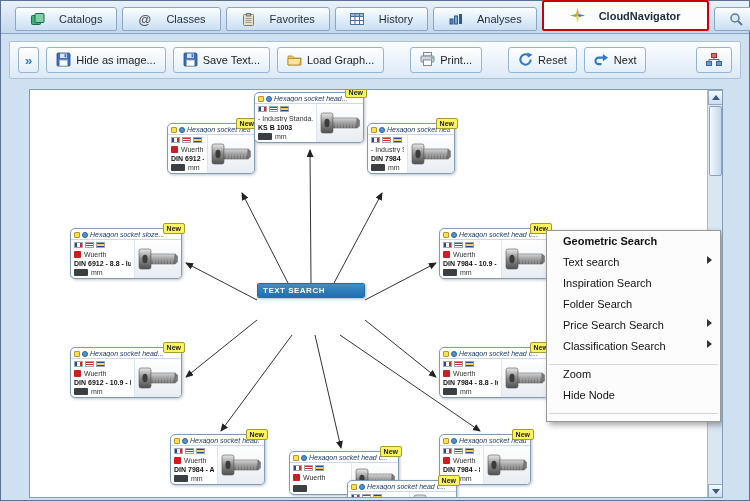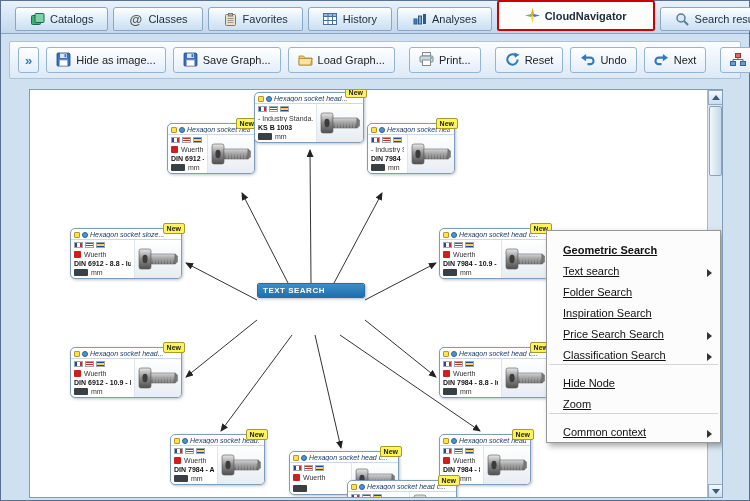--- a/index.html
+++ b/index.html
@@ -11,21 +11,21 @@
   .window { position:relative; width:750px; height:501px; border:1px solid #5a7090; background:#cfe0f1; }
 
   
   .tabbar {
     position:absolute; left:0; top:0; right:0; height:33px;
     background:linear-gradient(180deg,#e9f2fb 0%,#c3d7ec 100%);
     border-bottom:1px solid #8aa4c4;
     display:flex; align-items:flex-end; gap:5px; padding:4px 0 2px 14px;
   }
   .tab {
-    display:flex; align-items:center; gap:5px;
+    display:flex; align-items:center; gap:14px;
     height:24px; padding:0 14px;
     background:linear-gradient(180deg,#fdfefe 0%,#dcebf8 60%,#cbdff2 100%);
     border:1px solid #89a6c6; border-radius:3px 3px 2px 2px;
     font-size:11px; color:#1c2b3a; cursor:default; white-space:nowrap;text-align:center;
   }
   .tab-active {
     background:#fdfdfd; border:2px solid #cc0000; font-weight:bold;
     height:31px; padding:12px 26px;
   }
   .ticon { display:inline-flex; width:15px; height:15px; align-items:center; justify-content:center; }
@@ -110,21 +110,21 @@
     padding:5px 4px 6px; line-height:10px;
   }
 
   
   .ctx-menu {
     position:absolute; left:516px; top:140px; width:175px; z-index:10;
     background:#fcfcfc; border:1px solid #979797;
     box-shadow:3px 3px 6px rgba(0,0,0,.35);
     padding:4px 0; font-size:11px; color:#111;
   }
-  .mi { display:flex; align-items:flex-end; height:21px; padding:0 8px 0 16px; cursor:default;text-decoration:underline; }
+  .mi { display:flex; align-items:flex-start; height:21px; padding:0 8px 0 16px; cursor:default; }
   .mi-bold { font-weight:bold; }
   .sub-arrow {
     margin-left:auto; width:0; height:0;
     border-left:5px solid #333; border-top:4px solid transparent; border-bottom:4px solid transparent;
   }
   .msep { height:1px; background:#d5d5d5; margin:3px 2px; }
 
   
   .vscroll {
     position:absolute; right:0; top:0; width:15px; height:409px; z-index:5;
@@ -265,21 +265,21 @@
     </div>
     <div class="tbtn">
       <span>
         <svg width="15" height="15" viewBox="0 0 15 15">
             <path d="M1 2 a1 1 0 0 1 1 -1 h11 l1 1 v11 a1 1 0 0 1 -1 1 h-11 a1 1 0 0 1 -1 -1 z" fill="#3a6fc4" stroke="#23487f" stroke-width="0.8"></path>
             <rect x="4" y="1.5" width="7" height="4.5" fill="#d8e6f8"></rect>
             <rect x="8.5" y="2.2" width="1.8" height="3" fill="#3a6fc4"></rect>
             <rect x="3.5" y="8" width="8" height="6" fill="#fff" stroke="#99aabb"></rect>
           </svg>
       </span>
-      <span>Save Graph...</span>
+      <span>Save Text...</span>
     </div>
     <div class="tbtn">
       <span>
         <svg width="15" height="13" viewBox="0 0 15 13">
             <path d="M1 3 h4.5 l1.5 2 h7 v7 h-13 z" fill="#f2cf67" stroke="#a8862c" stroke-width="0.8"></path>
             <path d="M1 5.5 h13 l-1.5 6.5 h-11.5 z" fill="#fce29a" stroke="#a8862c" stroke-width="0.8"></path>
           </svg>
       </span>
       <span>Load Graph...</span>
     </div>
@@ -297,29 +297,20 @@
     </div>
     <div class="tb-gap"></div>
     <div class="tbtn">
       <span>
         <svg width="15" height="15" viewBox="0 0 16 16">
             <path d="M13.5 8 a5.5 5.5 0 1 1 -2.2 -4.4" fill="none" stroke="#2f7ac0" stroke-width="2.2"></path>
             <path d="M10 0.5 L15.5 3 L10.5 6 z" fill="#2f7ac0"></path>
           </svg>
       </span>
       <span>Reset</span>
-    </div>
-    <div class="tbtn">
-      <span>
-        <svg width="15" height="13" viewBox="0 0 16 14">
-            <path d="M5 5 h6 a3.5 3.5 0 0 1 0 7 h-3" fill="none" stroke="#2f7ac0" stroke-width="2.2"></path>
-            <path d="M6.5 1 L1 5 L6.5 9 z" fill="#2f7ac0"></path>
-          </svg>
-      </span>
-      <span>Undo</span>
     </div>
     <div class="tbtn">
       <span>
         <svg width="15" height="13" viewBox="0 0 16 14">
             <path d="M11 5 h-6 a3.5 3.5 0 0 0 0 7 h3" fill="none" stroke="#2f7ac0" stroke-width="2.2"></path>
             <path d="M9.5 1 L15 5 L9.5 9 z" fill="#2f7ac0"></path>
           </svg>
       </span>
       <span>Next</span>
     </div>
@@ -718,41 +709,37 @@
 
     <div class="ctx-menu">
       <div class="mi mi-bold">
           <span>Geometric Search</span>
         </div>
       <div class="mi">
           <span>Text search</span>
           <span class="sub-arrow"></span>
         </div>
       <div class="mi">
+          <span>Inspiration Search</span>
+        </div>
+      <div class="mi">
           <span>Folder Search</span>
-        </div>
-      <div class="mi">
-          <span>Inspiration Search</span>
         </div>
       <div class="mi">
           <span>Price Search Search</span>
           <span class="sub-arrow"></span>
         </div>
       <div class="mi">
           <span>Classification Search</span>
           <span class="sub-arrow"></span>
         </div>
       <div class="msep"></div>
       <div class="mi">
+          <span>Zoom</span>
+        </div>
+      <div class="mi">
           <span>Hide Node</span>
         </div>
-      <div class="mi">
-          <span>Zoom</span>
-        </div>
       <div class="msep"></div>
-      <div class="mi">
-          <span>Common context</span>
-          <span class="sub-arrow"></span>
-        </div>
     </div>
 
   </div>
 </div>
 
 </body></html>

